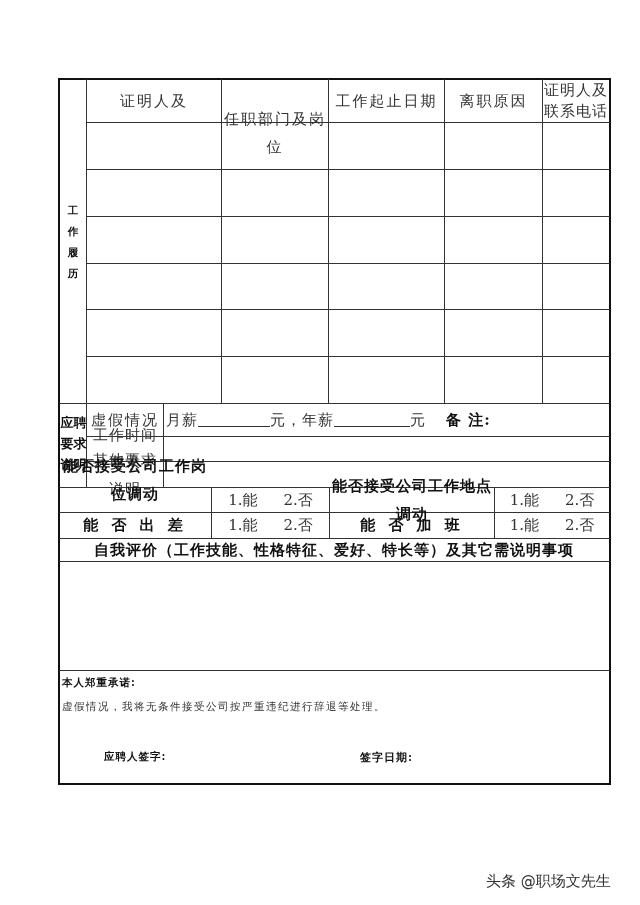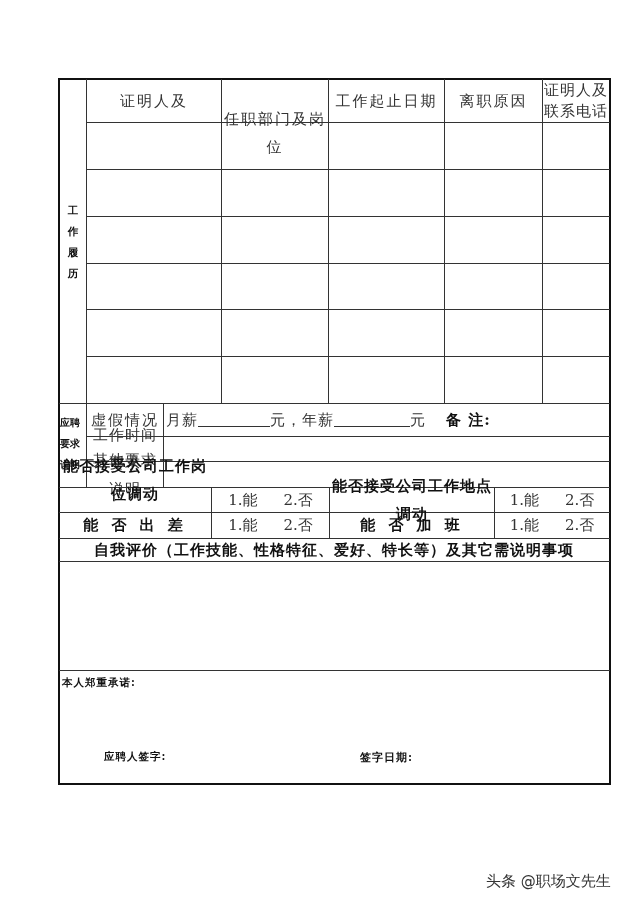--- a/index.html
+++ b/index.html
@@ -97,21 +97,21 @@
   <div class="abs" style="left:543px; top:357px; width:66px; height:46px;"></div>
 </div>
 
 <div>
   <div class="vl" style="left:86px; top:404px; height:83px;"></div>
   <div class="vl" style="left:163px; top:404px; height:83px;"></div>
   <div class="hl" style="left:87px; top:436px; width:523px;"></div>
   <div class="hl" style="left:87px; top:461px; width:523px;"></div>
   <div class="hl" style="left:59px; top:487px; width:551px;"></div>
 
-  <div class="abs" style="left:60px; top:412px; width:27px; font-size:10px; line-height:21px; text-align:left; font-weight:bold; color:#111;">
+  <div class="abs" style="left:60px; top:412px; width:27px; font-size:13px; line-height:21px; text-align:center; font-weight:bold; color:#111;">
     <div>应聘</div>
     <div>要求</div>
     <div>说明</div>
   </div>
 
   <div class="cell" style="left:87px; top:405px; width:76px; height:31px;">虚假情况</div>
   <div class="cell" style="left:87px; top:437px; width:76px; height:24px; letter-spacing:1px;">工作时间要求</div>
   <div class="cell" style="left:87px; top:462px; width:76px; height:25px; letter-spacing:1px;">其他要求说明</div>
 
   <div class="cell left" style="left:166px; top:405px; width:440px; height:31px; letter-spacing:1px;">
@@ -164,20 +164,21 @@
 <div>
   <div class="cell bold" style="left:59px; top:539px; width:550px; height:22px; letter-spacing:1px;">自我评价（工作技能、性格特征、爱好、特长等）及其它需说明事项</div>
   <div class="hl" style="left:59px; top:561px; width:551px;"></div>
   <div class="abs" style="left:60px; top:562px; width:549px; height:108px;"></div>
   <div class="hl" style="left:59px; top:670px; width:551px;"></div>
 </div>
 
 <div>
   <div class="abs bold" style="left:62px; top:676px; font-size:10.5px; letter-spacing:1px;">本人郑重承诺:</div>
   <div class="para" style="left:62px; top:693px; width:546px;">
+    <div style="white-space:nowrap;">虚假情况，我将无条件接受公司按严重违纪进行辞退等处理。</div>
   </div>
   <div class="abs bold" style="left:104px; top:750px; font-size:10.5px; letter-spacing:1px;">应聘人签字:</div>
   <div class="abs" style="left:170px; top:745px; width:160px; height:20px;"></div>
   <div class="abs bold" style="left:360px; top:750px; font-size:11px; letter-spacing:1px;">签字日期:</div>
   <div class="abs" style="left:430px; top:745px; width:170px; height:20px;"></div>
 </div>
 
 <div class="watermark" style="left:486px; top:872px;">头条 @职场文先生</div>
 
 </body></html>

